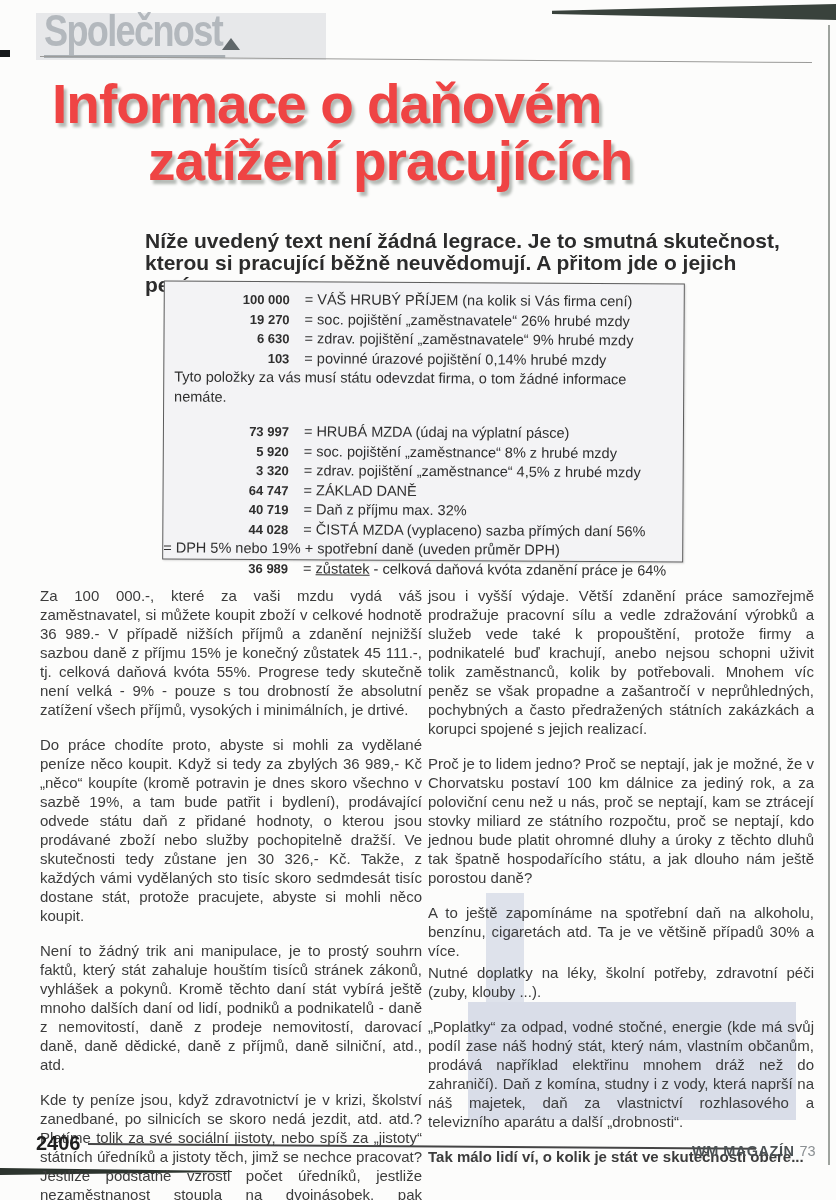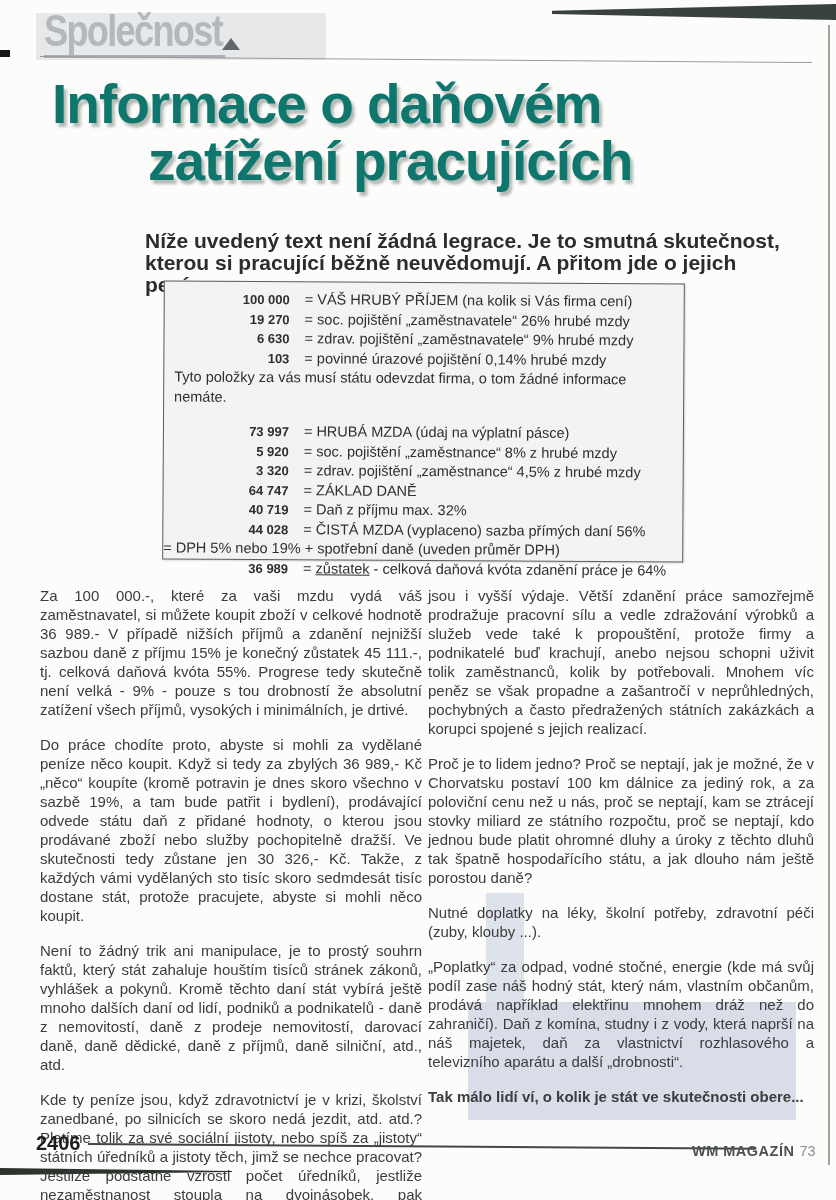--- a/index.html
+++ b/index.html
@@ -18,21 +18,21 @@
   .section-band{position:absolute;left:36px;top:13px;width:290px;height:47px;background:#e7e8ea;}
   .section-title{position:absolute;left:44px;top:8px;font-size:44px;font-weight:bold;letter-spacing:-2px;
     color:#b3b8bd;transform:scaleX(.82);transform-origin:left top;border-bottom:3px solid #a9afb4;
     padding:0 4px 1px 0;line-height:46px;}
   .section-triangle{position:absolute;left:222px;top:38px;width:0;height:0;
     border-left:9px solid transparent;border-right:9px solid transparent;border-bottom:12px solid #60676a;}
   .header-rule{position:absolute;left:40px;top:56px;width:772px;height:1px;background:#9a9a98;
     transform:rotate(.45deg);transform-origin:left center;}
 
   
-  .headline{position:absolute;left:52px;top:76px;font-weight:bold;color:#0f766e;
+  .headline{position:absolute;left:52px;top:76px;font-weight:bold;color:#ef4444;
     letter-spacing:-1px;text-shadow:3px 4px 3px #b4b9b4;line-height:57px;font-size:55px;}
   .headline .l2{margin-left:96px;}
 
   .intro{position:absolute;left:145px;top:209px;width:662px;font-size:21px;font-weight:bold;
     line-height:22px;color:#2c2c2c;text-align:left;}
 
   
   .tax-box{position:absolute;left:163px;top:282px;width:521px;height:279px;background:#f3f3f5;
     border:1px solid #5c5c5c;box-sizing:border-box;padding:8px 6px 0 0;font-size:14.5px;color:#2f2f2f;
     transform:rotate(.35deg);box-shadow:1px 1px 2px rgba(0,0,0,.15);}
@@ -143,20 +143,21 @@
   <div class="col col-left">
     <p>Za 100 000.-, které za vaši mzdu vydá váš zaměstnavatel, si můžete koupit zboží v celkové hodnotě 36 989.- V případě nižších příjmů a zdanění nejnižší sazbou daně z příjmu 15% je konečný zůstatek 45 111.-, tj. celková daňová kvóta 55%. Progrese tedy skutečně není velká - 9% - pouze s tou drobností že  absolutní zatížení všech příjmů, vysokých i minimálních, je drtivé.</p>
     <p>Do práce chodíte proto, abyste si mohli za vydělané peníze něco koupit. Když  si tedy za zbylých 36 989,- Kč „něco“ koupíte (kromě potravin je dnes skoro všechno v sazbě 19%, a tam bude patřit i bydlení), prodávající odvede státu daň z přidané hodnoty, o kterou jsou prodávané zboží nebo služby pochopitelně dražší. Ve skutečnosti tedy zůstane jen 30 326,- Kč. Takže, z každých vámi vydělaných sto tisíc skoro sedmdesát  tisíc dostane stát, protože pracujete, abyste si mohli něco koupit.</p>
     <p>Není to žádný trik ani manipulace, je to prostý souhrn faktů, který stát zahaluje houštím tisíců stránek zákonů, vyhlášek a pokynů. Kromě těchto  daní stát vybírá ještě mnoho dalších daní od lidí, podniků a podnikatelů - daně z nemovitostí,  daně  z prodeje  nemovitostí,  darovací daně, daně dědické, daně z příjmů, daně silniční, atd., atd.</p>
     <p>Kde ty peníze jsou, když zdravotnictví je v krizi, školství zanedbané, po silnicích se skoro nedá jezdit, atd. atd.? Platíme tolik za své sociální jistoty, nebo spíš za „jistoty“ státních úředníků a jistoty těch, jimž se nechce pracovat? Jestliže podstatně vzrostl počet úředníků, jestliže nezaměstnanost stoupla na dvojnásobek, pak pochopitelně</p>
   </div>
 
   <div class="col col-right">
     <p>jsou i vyšší výdaje. Větší zdanění práce samozřejmě prodražuje pracovní sílu a vedle zdražování výrobků a služeb vede také k propouštění, protože firmy a podnikatelé buď krachují, anebo nejsou schopni uživit tolik zaměstnanců, kolik by potřebovali. Mnohem víc peněz se však propadne a zašantročí v neprůhledných, pochybných a často předražených státních zakázkách a korupci spojené s jejich realizací.</p>
     <p>Proč je to lidem jedno? Proč se neptají, jak je možné, že v Chorvatsku postaví 100 km dálnice za jediný rok, a za poloviční cenu než u nás, proč se neptají, kam se ztrácejí stovky miliard ze státního rozpočtu, proč se neptají, kdo jednou bude platit  ohromné dluhy a úroky z těchto dluhů tak špatně hospodařícího státu, a jak dlouho nám ještě porostou daně?</p>
+    <p class="tight">A to ještě zapomínáme na spotřební daň na alkoholu, benzínu, cigaretách atd. Ta je ve většině případů 30% a více.</p>
     <p>Nutné doplatky na léky, školní potřeby, zdravotní péči (zuby, klouby ...).</p>
     <p>„Poplatky“ za odpad, vodné stočné, energie (kde má svůj podíl zase náš hodný stát, který nám, vlastním občanům, prodává například elektřinu mnohem dráž než do zahraničí). Daň z komína, studny i z vody, která naprší na náš majetek, daň za vlastnictví rozhlasového a televizního aparátu a další „drobnosti“.</p>
     <p class="final">Tak málo lidí ví, o kolik je stát ve skutečnosti obere...</p>
   </div>
 
   <div class="footer-left">2406</div>
   <div class="footer-rule"></div>
   <div class="footer-right">
     <span class="footer-brand">WM MAGAZÍN</span><span class="footer-pagenum">73</span>
   </div>

